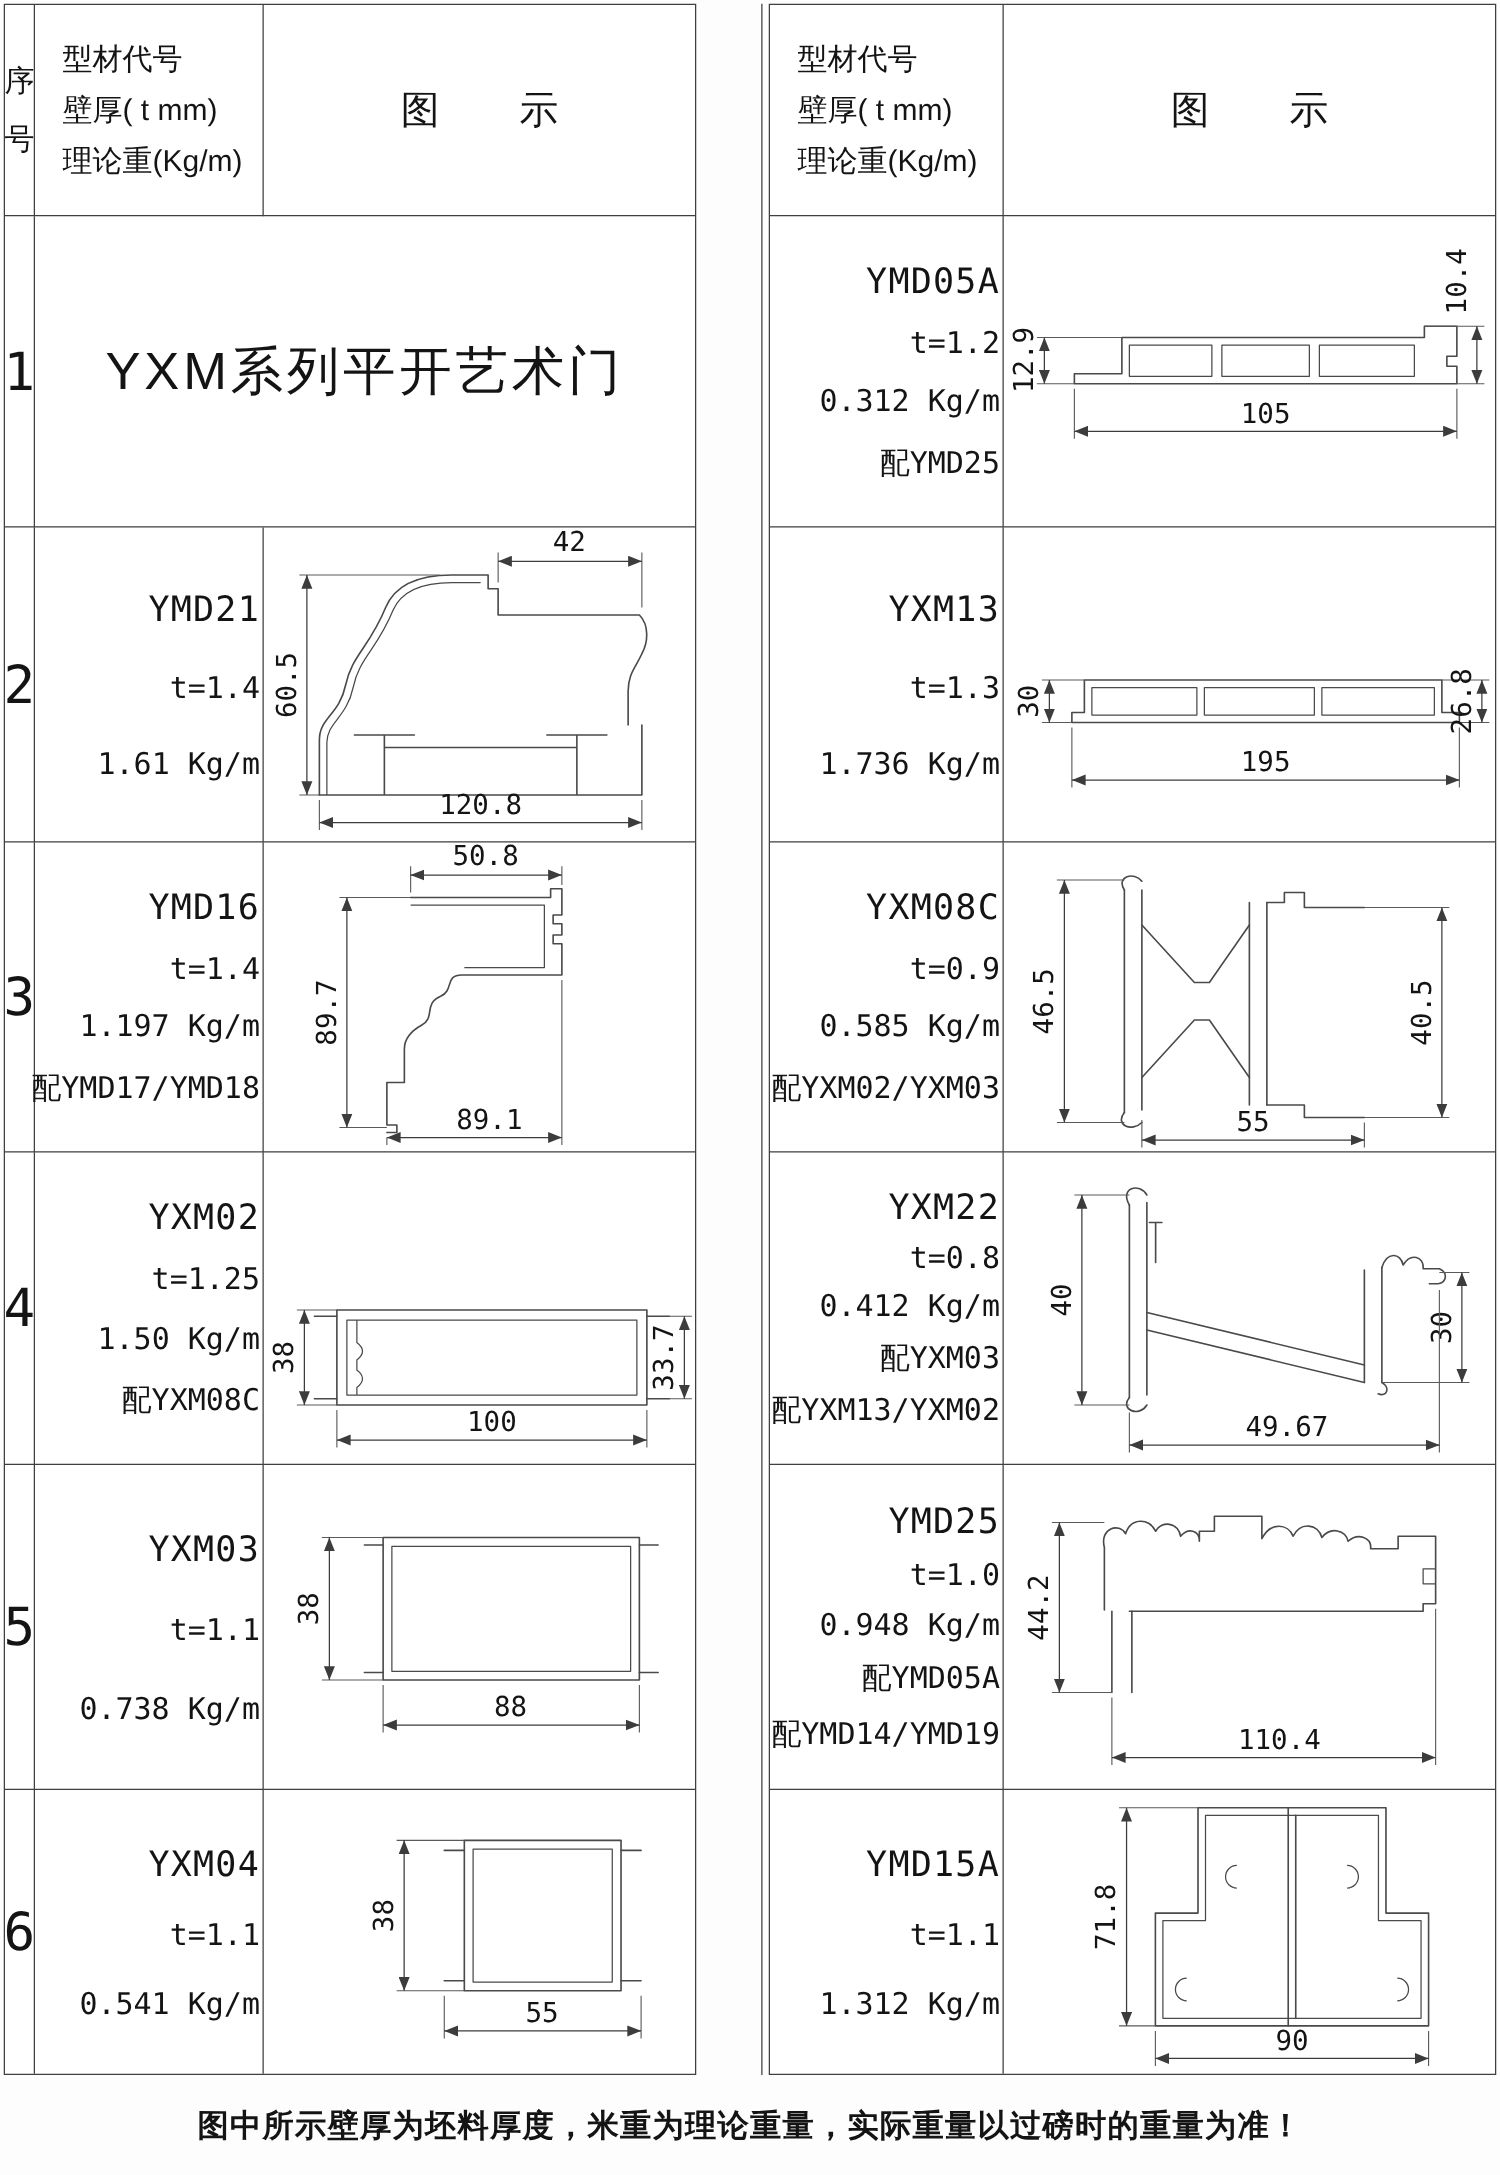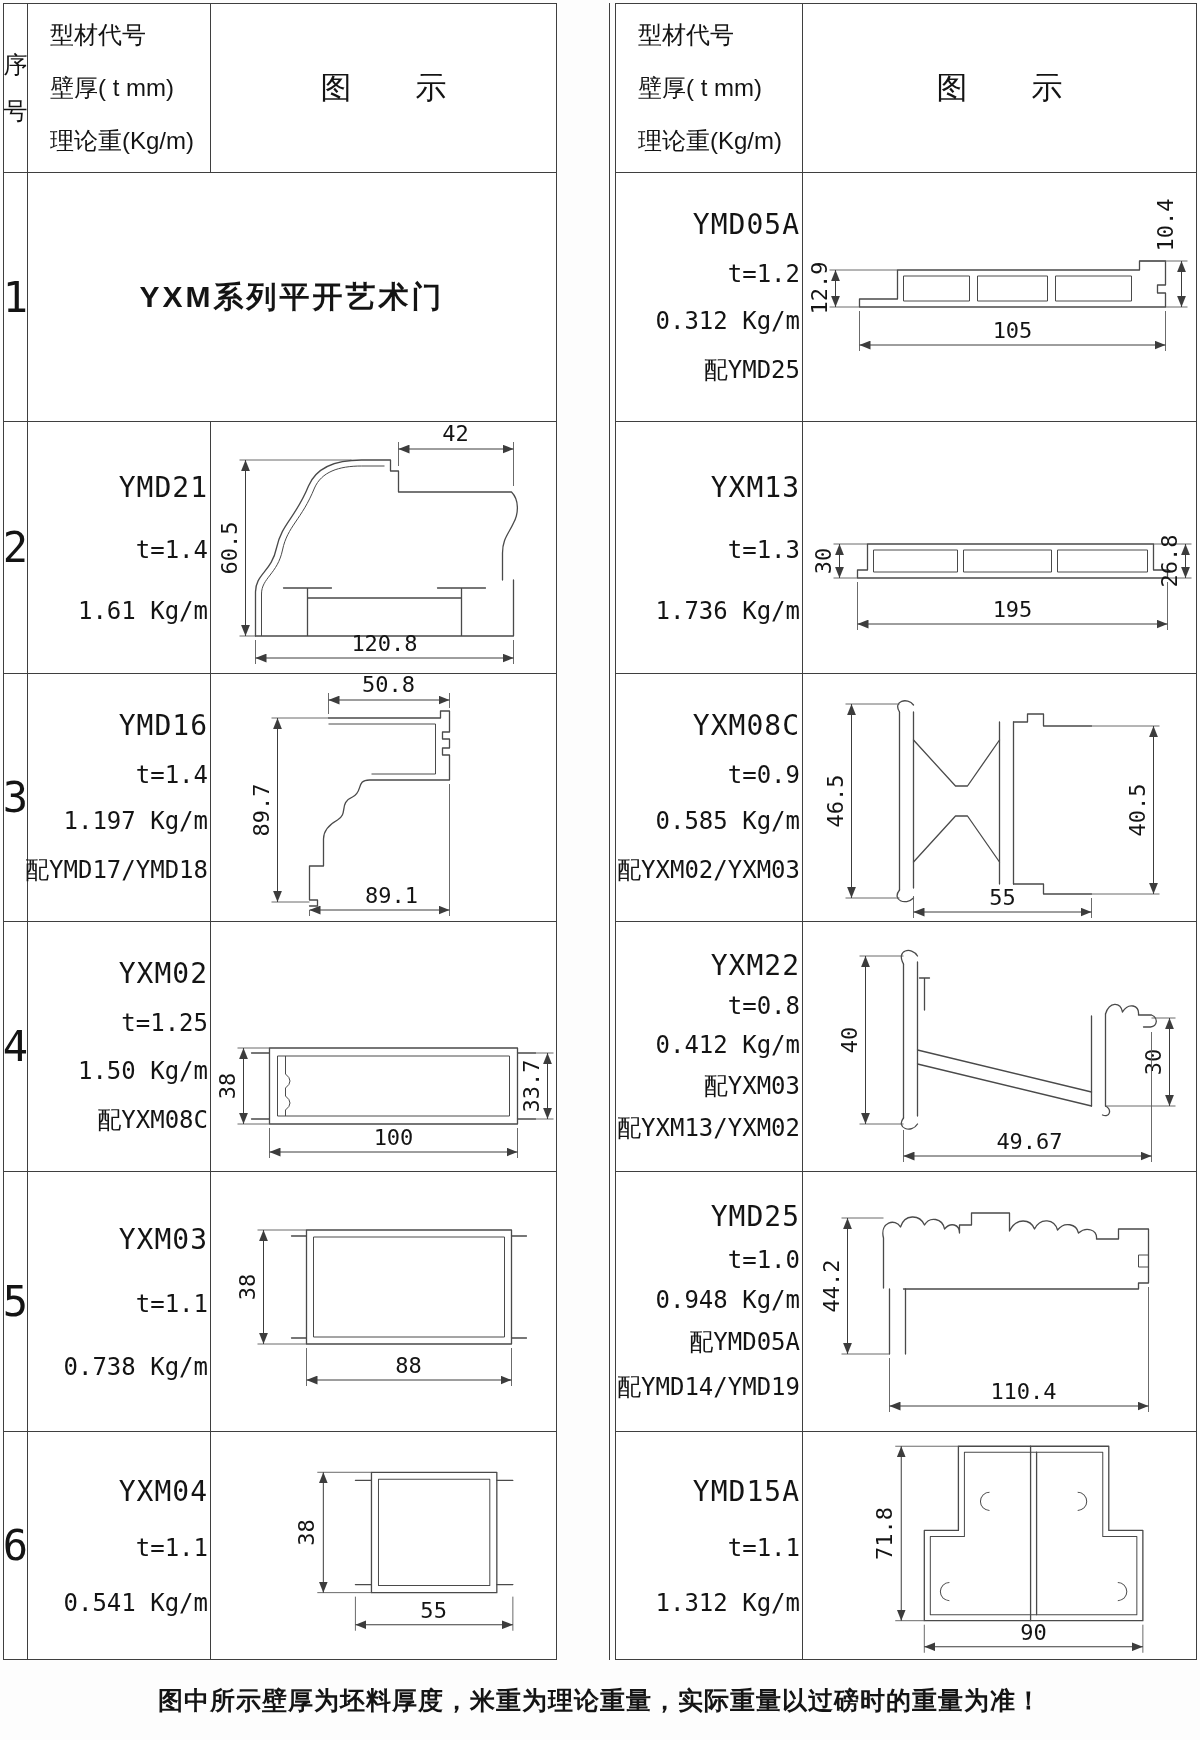--- a/index.html
+++ b/index.html
@@ -17,27 +17,27 @@
   border:1px solid var(--ln); background:#fff;
 }
 .tbl-left{ left:3px; width:554px; grid-template-columns:24px 183px 1fr; }
 .tbl-right{ left:615px; width:582px; grid-template-columns:187px 1fr; }
 .ghost-line{ position:absolute; left:609px; top:3px; height:1657px; width:0; border-left:1px solid var(--ln); }
 .cell{ position:relative; border-right:1px solid var(--ln); border-bottom:1px solid var(--ln); overflow:visible; }
 .cell.last-col{ border-right:none; }
 .cell.last-row{ border-bottom:none; }
 .mono{ font-family:"DejaVu Sans Mono","Liberation Mono",monospace;align-items:flex-end; }
 .serial-head{ display:flex; flex-direction:column; align-items:center; justify-content:center; gap:14px; font-size:24px; }
-.code-head{ display:flex; flex-direction:column; justify-content:center; gap:21px; padding-left:22px; font-size:24px; }
+.code-head{ display:flex; flex-direction:column; justify-content:center; gap:9px; padding-left:22px; font-size:24px; }
 .diag-head{ display:flex; align-items:center; justify-content:center; gap:64px; font-size:31px; }
 .serial{ display:flex; align-items:center; justify-content:center; font-size:42px; }
 .codecell{ display:flex; flex-direction:column; justify-content:space-evenly; padding:16px 2px 16px 24px; white-space:nowrap; }
 .code{ font-size:28px; letter-spacing:1px; }
 .meta{ font-size:24px; }
-.banner{ grid-column:2/4; display:flex; align-items:center; justify-content:center; font-size:30px; font-weight:bold; letter-spacing:3px; }
+.banner{ grid-column:2/4; display:flex; align-items:center; justify-content:center; font-size:42px; font-weight:normal; letter-spacing:3px; }
 .diag svg{ position:absolute; inset:0; width:100%; height:100%; }
 .pf{ fill:none; stroke:#4a4a4a; stroke-width:1.3; stroke-linejoin:round; stroke-linecap:round; }
 .pf2{ fill:none; stroke:#4a4a4a; stroke-width:1; stroke-linejoin:round; }
 .ext{ stroke:#5a5a5a; stroke-width:0.9; }
 .dl{ stroke:#3c3c3c; stroke-width:1; marker-start:url(#arw); marker-end:url(#arw); }
 .dt{ font-family:"DejaVu Sans Mono","Liberation Mono",monospace; font-size:22px; fill:#141414; text-anchor:middle; }
 .footer{ position:absolute; left:0; right:0; top:1684px; text-align:center; font-size:25px; font-weight:bold; letter-spacing:1px; }
 .defs{ position:absolute; width:0; height:0; }
 </style>
 </head>

